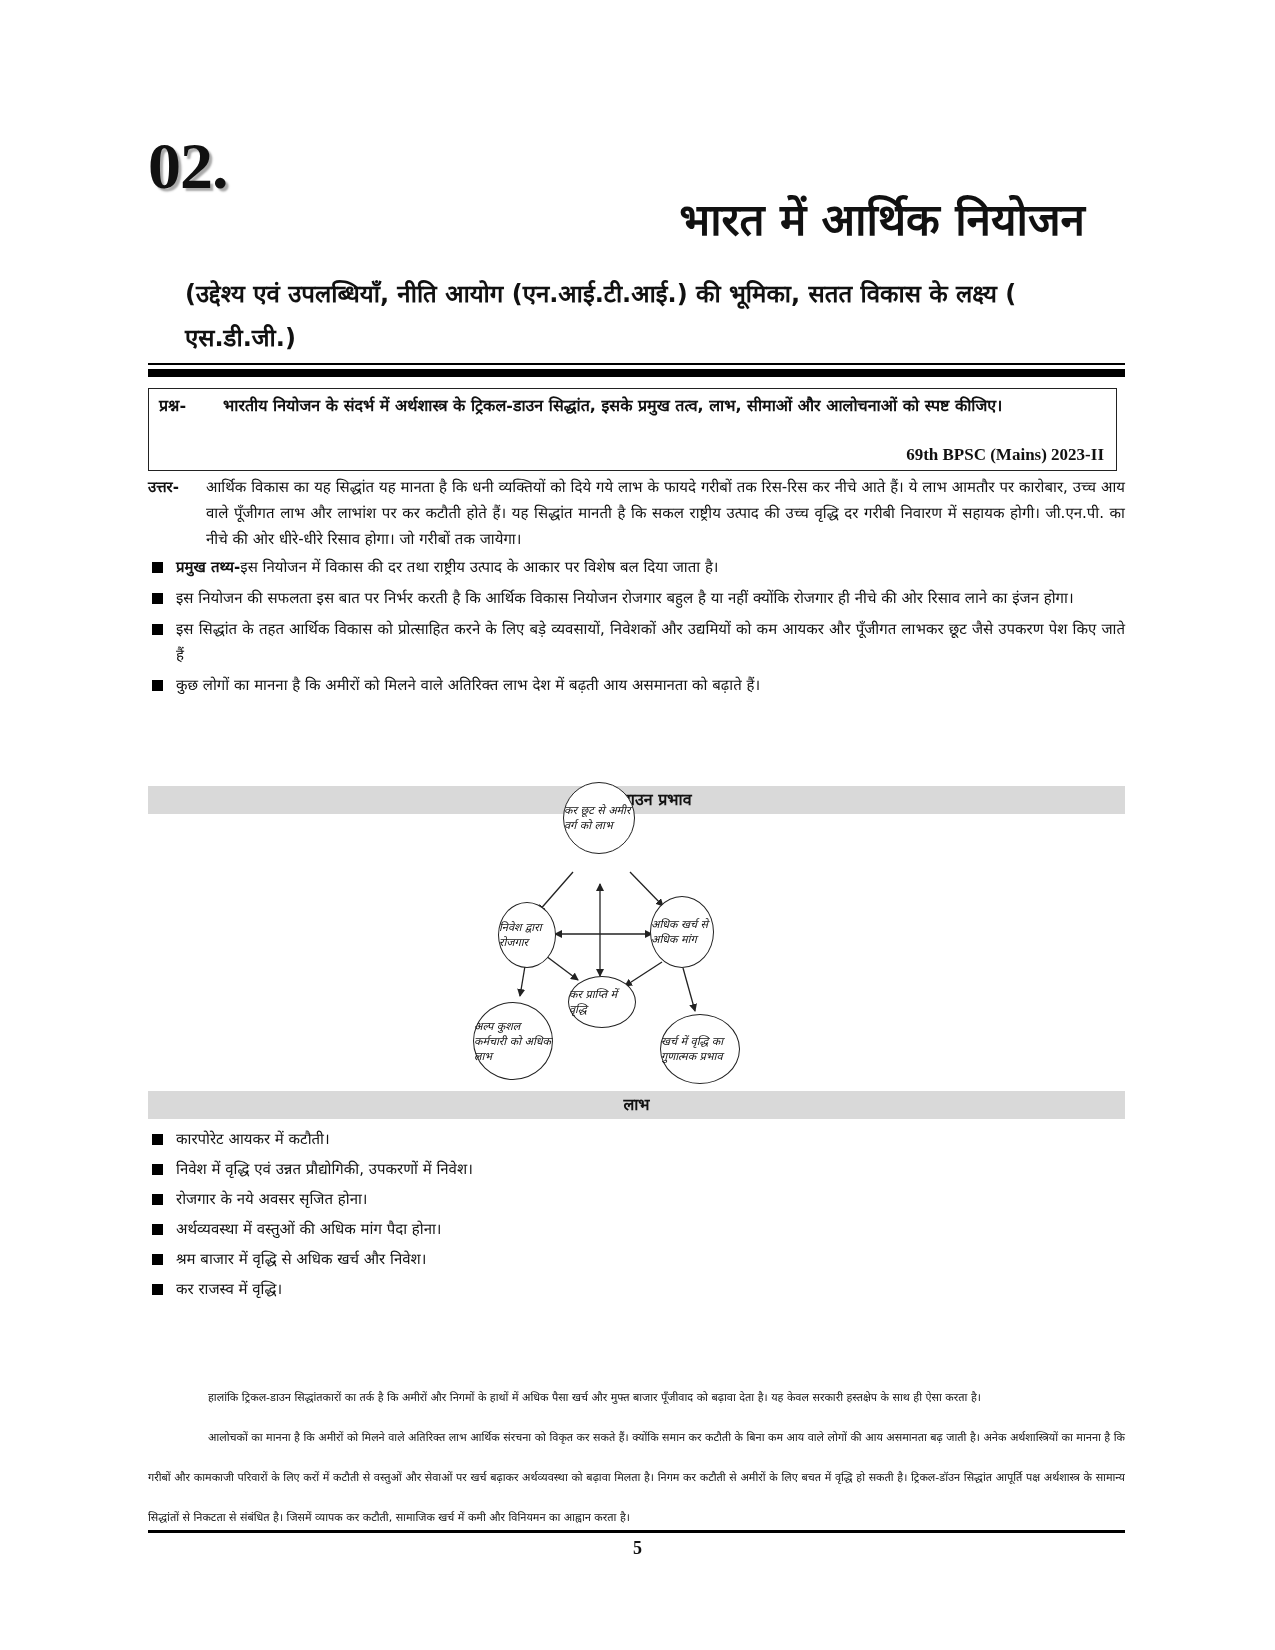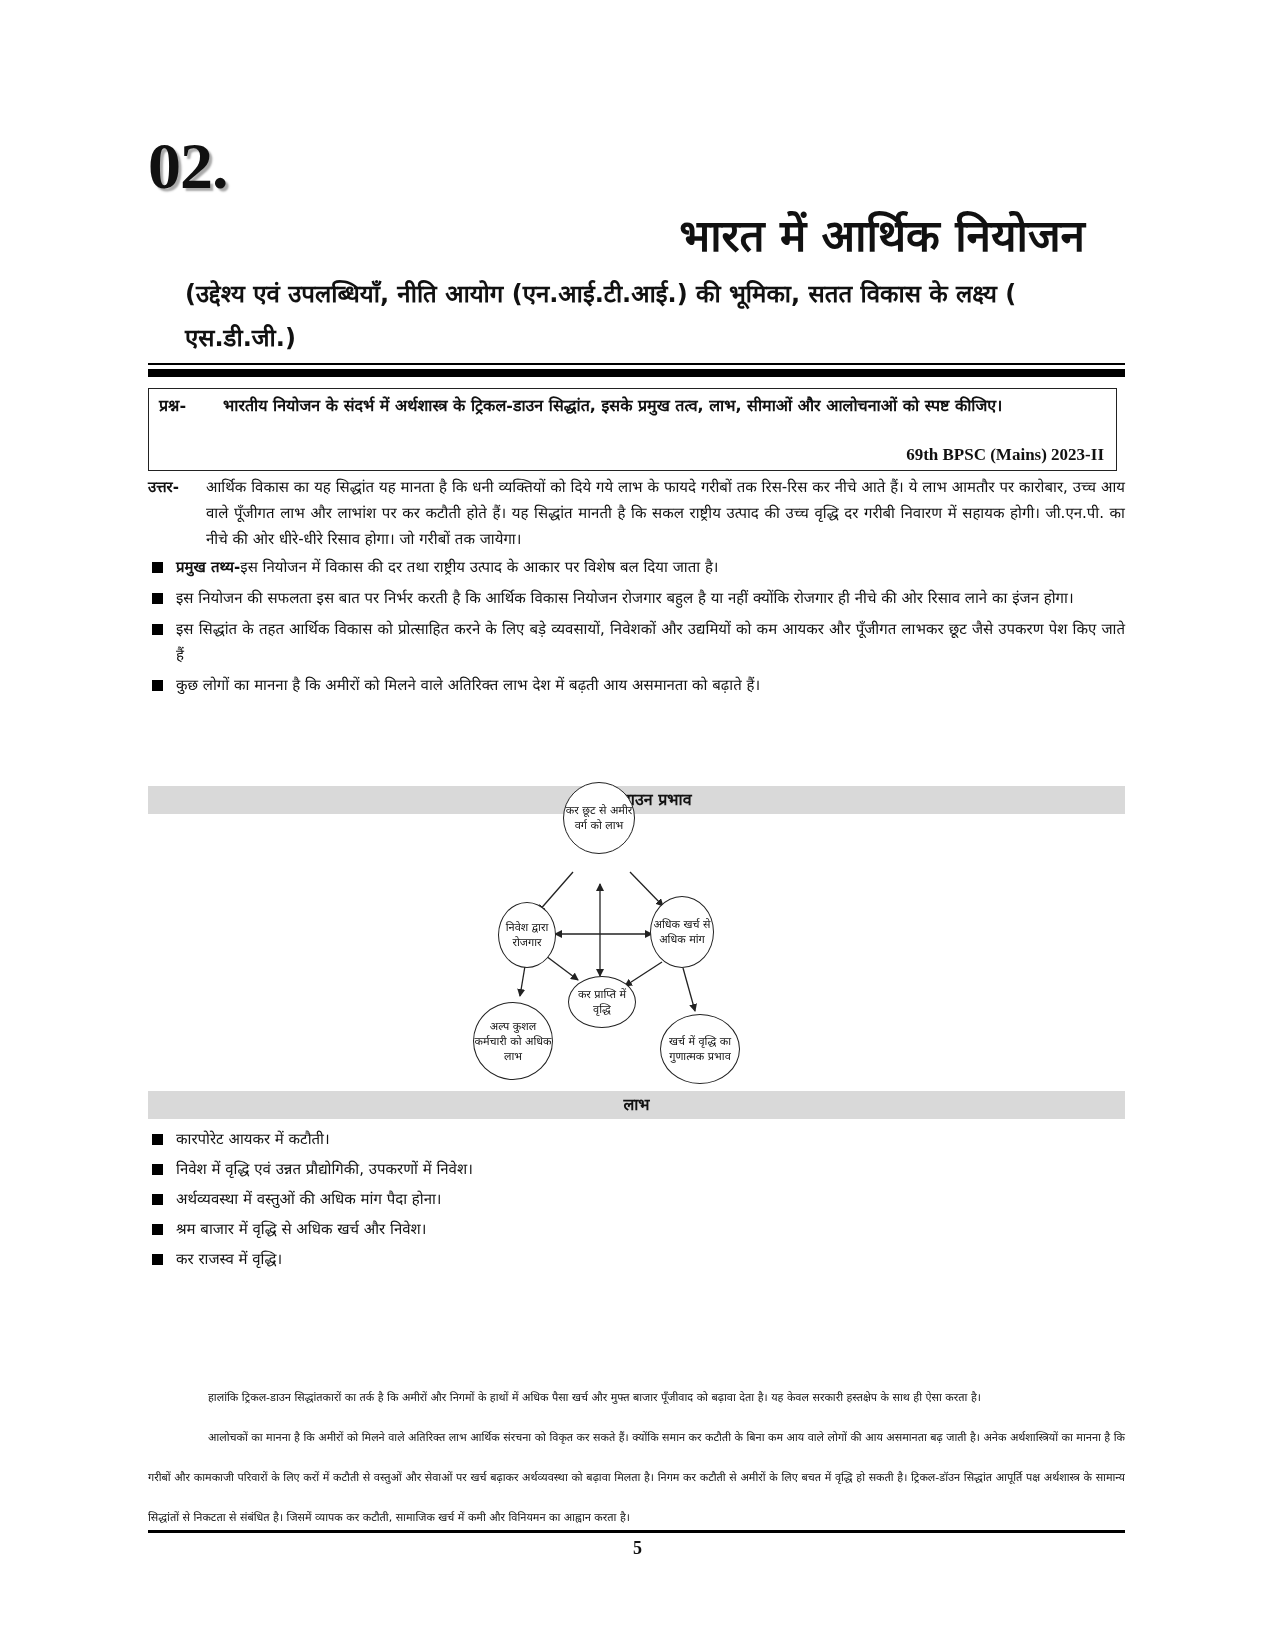--- a/index.html
+++ b/index.html
@@ -7,21 +7,21 @@
     width: 1275px; height: 1650px; position: relative; overflow: hidden;
     font-family: "DejaVu Sans", sans-serif; color: #111;
   }
   .chapter-num {
     position: absolute; left: 148px; top: 128px;
     font-family: "Liberation Serif", serif; font-weight: bold;
     font-size: 66px; letter-spacing: -1px;
     text-shadow: 3px 3px 2px #aaa;
   }
   .title {
-    position: absolute; right: 190px; top: 204px;
+    position: absolute; right: 190px; top: 188px;
     font-size: 44px; font-weight: bold; text-align: center;
   }
   .subtitle {
     position: absolute; right: 190px; top: 272px; width: 900px;
     font-size: 24px; font-weight: bold; text-align: left; line-height: 44px;
   }
   .rule-thin { position: absolute; left: 148px; width: 977px; top: 363px; height: 2px; background: #000; }
   .rule-thick { position: absolute; left: 148px; width: 977px; top: 369px; height: 8px; background: #000; }
   .qbox {
     position: absolute; left: 148px; top: 388px; width: 969px; height: 83px;
@@ -52,22 +52,22 @@
   .band {
     position: absolute; left: 148px; width: 977px; height: 28px;
     background: #d9d9d9; text-align: center; font-weight: bold;
     font-size: 16px; line-height: 28px;
   }
   .band1 { top: 786px; }
   .band2 { top: 1091px; }
   .diagram { position: absolute; left: 470px; top: 816px; width: 330px; height: 275px; }
   .node {
     position: absolute; border: 1.5px solid #222; border-radius: 50%;
-    display: flex; align-items: center; justify-content: center; text-align: center;
-    font-size: 11px; line-height: 15px; background: #fff; box-sizing: border-box;
+    display: flex; align-items: center; justify-content: center; 
+    font-size: 11px; line-height: 15px; background: #fff; box-sizing: border-box; font-style: italic;
   }
   .benefits {
     position: absolute; left: 148px; top: 1124px; width: 977px; font-size: 15px;
   }
   .benefits li { margin-bottom: 3px; }
   .paras {
     position: absolute; left: 148px; top: 1378px; width: 977px;
     font-size: 11px; line-height: 40px;
   }
   .paras p { margin: 0; text-indent: 60px; text-align: justify; }
@@ -155,20 +155,24 @@
     <li>
         <div class="bmark"><span></span></div>
         <div class="btext">कारपोरेट आयकर में कटौती।</div>
       </li>
     <li>
         <div class="bmark"><span></span></div>
         <div class="btext">निवेश में वृद्धि एवं उन्नत प्रौद्योगिकी, उपकरणों में निवेश।</div>
       </li>
     <li>
         <div class="bmark"><span></span></div>
+        <div class="btext">रोजगार के नये अवसर सृजित होना।</div>
+      </li>
+    <li>
+        <div class="bmark"><span></span></div>
         <div class="btext">अर्थव्यवस्था में वस्तुओं की अधिक मांग पैदा होना।</div>
       </li>
     <li>
         <div class="bmark"><span></span></div>
         <div class="btext">श्रम बाजार में वृद्धि से अधिक खर्च और निवेश।</div>
       </li>
     <li>
         <div class="bmark"><span></span></div>
         <div class="btext">कर राजस्व में वृद्धि।</div>
       </li>

